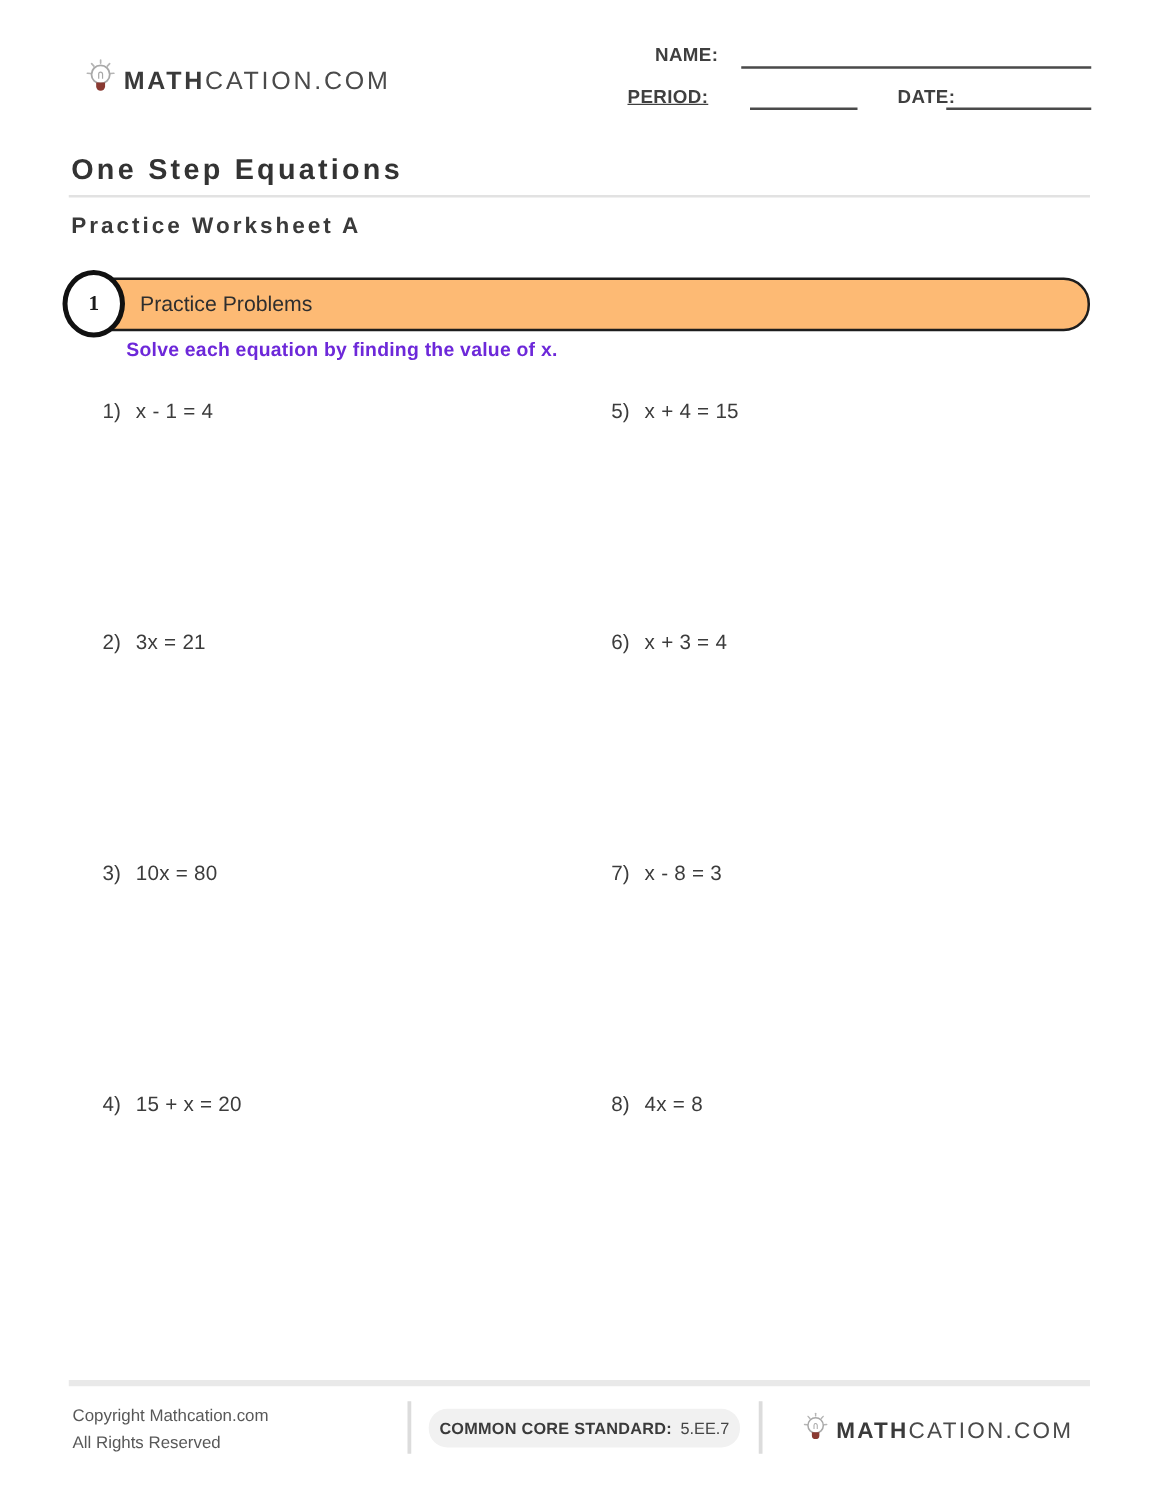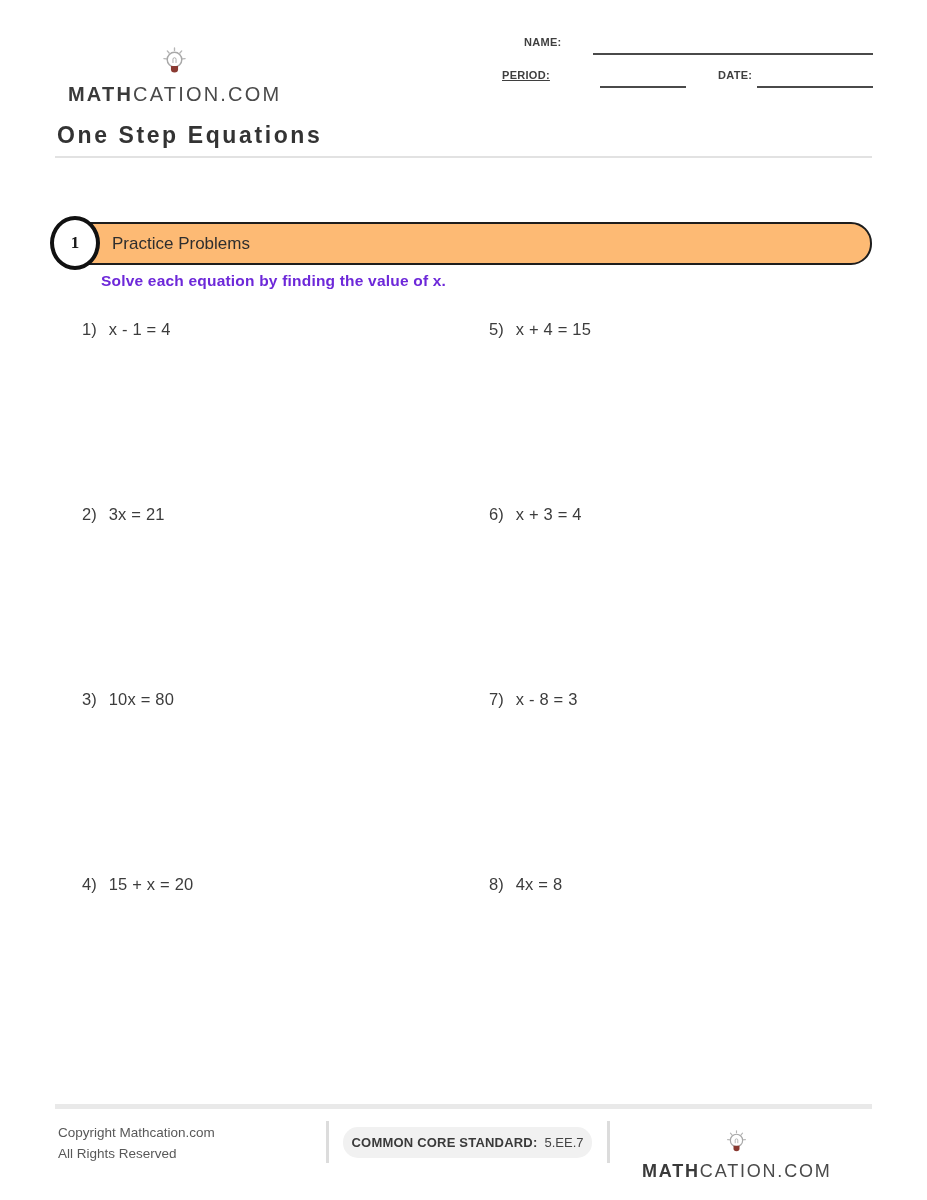--- a/index.html
+++ b/index.html
@@ -7,32 +7,32 @@
   body { font-family: "Liberation Sans", "DejaVu Sans", sans-serif; }
   .page {
     position: relative;
     width: 927px;
     height: 1200px;
     background: #ffffff;
     overflow: hidden;
     margin: 0 auto;
   }
   
-  .logo { position: absolute; display: flex; align-items: center; gap: 6px; flex-direction: column; }
+  .logo { position: absolute; display: flex; align-items: flex-end; gap: 6px; }
   .logo-header { left: 68px; top: 46px; }
   .logo-text { color: #3a3a3a; white-space: nowrap; }
   .logo-header .logo-text { font-size: 20px; letter-spacing: 2.2px; }
   .logo-bold { font-weight: 900; }
   .logo-light { font-weight: 300; color: #4a4a4a; }
   .bulb { display: block; }
 
   .field-label {
     position: absolute;
     font-weight: 700;
-    font-size: 11px;
+    font-size: 15px;
     color: #3f3f3f;
     letter-spacing: 0.3px;
   }
   .field-line {
     position: absolute;
     border-bottom: 2px solid #4a4a4a;
     height: 18px;
   }
 
   
@@ -133,20 +133,21 @@
   <div class="field-line" style="left:593px; top:37px; width:280px;"></div>
 
   <div class="field-label" style="left:502px; top:69px;text-decoration:underline;">PERIOD:</div>
   <div class="field-line" style="left:600px; top:70px; width:86px;"></div>
 
   <div class="field-label" style="left:718px; top:69px;">DATE:</div>
   <div class="field-line" style="left:757px; top:70px; width:116px;"></div>
 
   <div class="page-title">One Step Equations</div>
   <div class="title-rule"></div>
+  <div class="subtitle">Practice Worksheet A</div>
 
   <div class="section-box">
     <div class="section-label">Practice Problems</div>
   </div>
   <div class="section-circle">1</div>
   <div class="instruction">Solve each equation by finding the value of x.</div>
 
   <div class="problem" style="left:82px; top:320px;">
     <span>1)</span>
       <span class="eq">x - 1 = 4</span>

